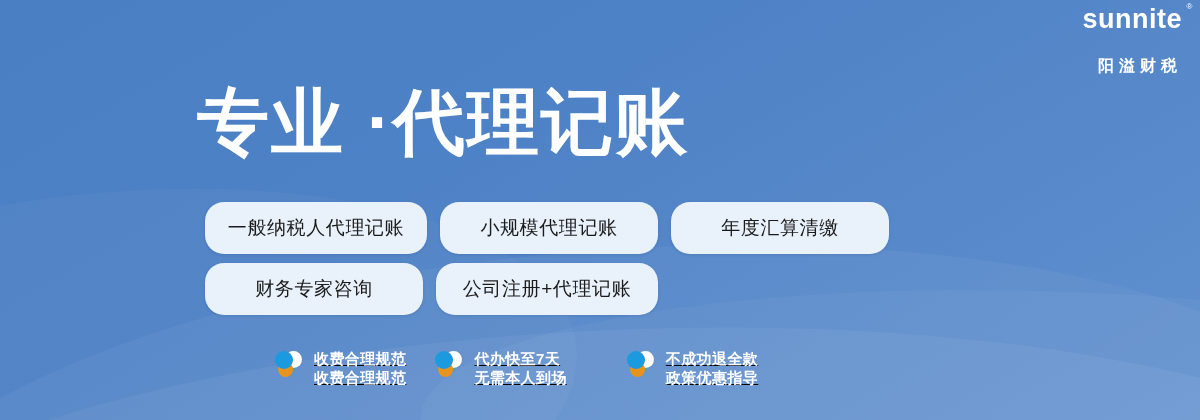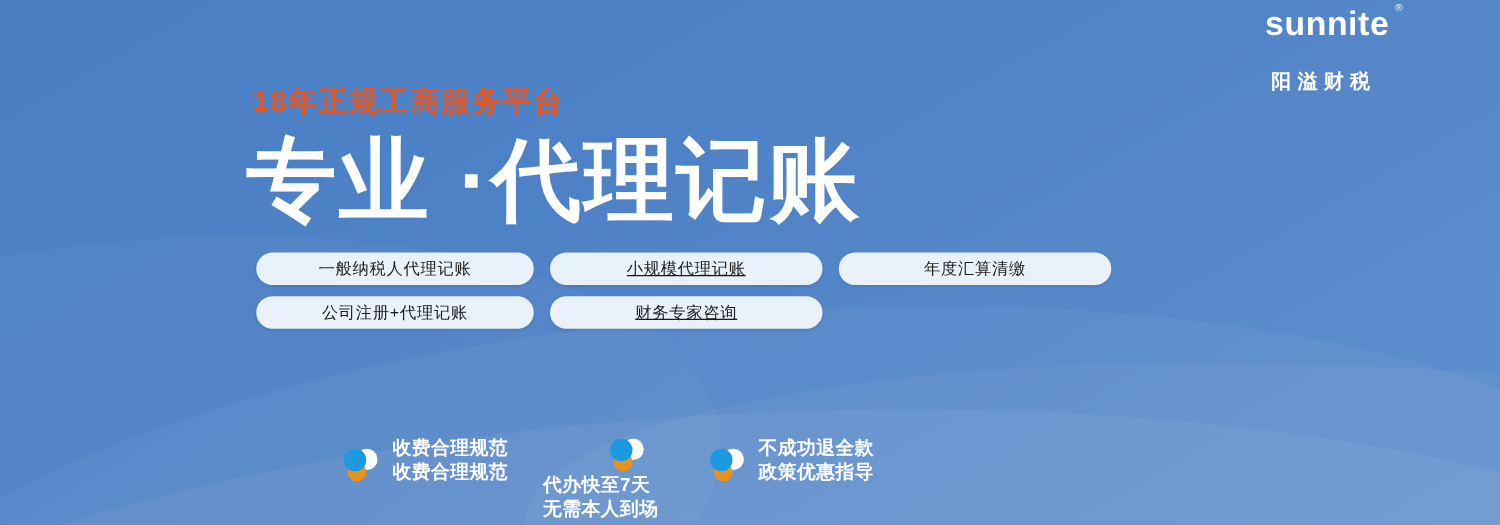--- a/index.html
+++ b/index.html
@@ -56,21 +56,21 @@
     border-radius: 50%;
     background: rgba(255, 255, 255, 0.03);
     transform: rotate(-7deg);
   }
 
   
   #logo {
     position: absolute;
     right: 18px;
     top: 6px;
-    text-align: left;
+    text-align: right;
     width: 170px;
   }
   .logo-word {
     position: relative;
     display: inline-block;
     color: #ffffff;
     font-size: 27px;
     font-weight: 700;
     letter-spacing: 0.5px;
     line-height: 1;
@@ -122,51 +122,52 @@
     position: absolute;
     left: 205px;
     top: 202px;
   }
   .pill-row {
     display: flex;
     margin-bottom: 9px;
   }
   .pill-row:last-child { margin-bottom: 0; }
   .pill {
-    height: 26px;
+    height: 52px;
     display: flex;
     align-items: center;
     justify-content: center;
     border-radius: 19px;
     background: #e9f1fb;
     color: #1b1b1b;
-    font-size: 13px;
+    font-size: 19px;
     font-weight: 500;
     letter-spacing: 0.6px;
     box-shadow: 0 1px 3px rgba(20, 50, 90, 0.14);
     white-space: nowrap;
   }
   .pill-c1 { width: 222px; margin-right: 13px; }
-  .pill-c2 { width: 218px; margin-right: 13px; text-decoration: underline; }
+  .pill-c2 { width: 218px; margin-right: 13px; }
   .pill-c3 { width: 218px; }
 
   
   #features {
     position: absolute;
     left: 274px;
     top: 349px;
     display: flex;
     align-items: flex-start;
   }
   .feature {
     display: flex;
-    align-items: flex-end;
+    align-items: flex-start;
+    text-decoration: underline;
   }
   .feature-gap-1 { margin-right: 28px; }
-  .feature-gap-2 { margin-right: 40px; flex-direction: column; }
+  .feature-gap-2 { margin-right: 59px; }
   .feat-icon {
     position: relative;
     width: 30px;
     height: 30px;
     margin-right: 10px;
     flex: 0 0 30px;
   }
   .feat-icon .dot-white {
     position: absolute;
     left: 11px;
@@ -215,33 +216,32 @@
 
   <div id="logo">
     <div class="logo-word">
       <span>sunnite</span>
       <span class="logo-reg">®</span>
     </div>
     <div class="logo-cn">阳溢财税</div>
   </div>
 
   <div id="headline-block">
-    <p id="eyebrow">18年正规工商服务平台</p>
     <h1 id="title">专业 ·代理记账</h1>
   </div>
 
   <div id="pill-grid">
     <div class="pill-row">
       <div class="pill pill-c1">一般纳税人代理记账</div>
       <div class="pill pill-c2">小规模代理记账</div>
       <div class="pill pill-c3">年度汇算清缴</div>
     </div>
     <div class="pill-row">
+      <div class="pill pill-c2">财务专家咨询</div>
       <div class="pill pill-c1">公司注册+代理记账</div>
-      <div class="pill pill-c2">财务专家咨询</div>
     </div>
   </div>
 
   <div id="features">
 
     <div class="feature feature-gap-1">
       <div class="feat-icon">
         <span class="dot-white"></span>
         <span class="dot-orange"></span>
         <span class="dot-blue"></span>

